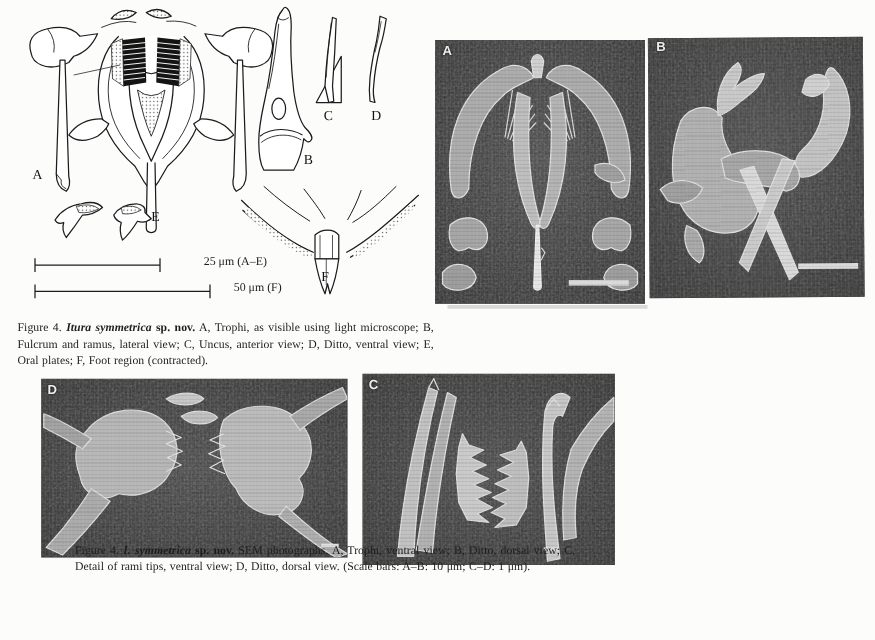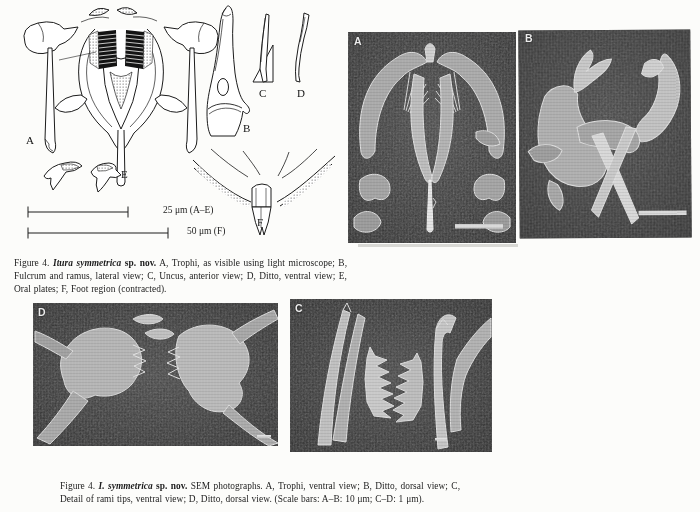--- a/index.html
+++ b/index.html
@@ -283,19 +283,19 @@
       </g>
       <g>
         <rect x="145" y="139" width="12" height="2.5" fill="#e0e0e0"></rect>
       </g>
     </svg>
   </div>
 
   <span class="semlabel" style="left:38px; top:306px;">D</span>
   <span class="semlabel" style="left:295px; top:302px;">C</span>
 
-  <p class="caption" style="left:60px; top:480px; width:400px;">
+  <p class="caption" style="left:60px; top:435px; width:400px;">
     <span>Figure 4.</span>
     <span class="capsp"><i>I. symmetrica</i> <span>sp. nov.</span></span>
     <span>SEM photographs. A, Trophi, ventral view; B, Ditto, dorsal view; C, Detail of rami tips, ventral view; D, Ditto, dorsal view. (Scale bars: A–B: 10 μm; C–D: 1 μm).</span>
   </p>
 
 </div>
 
 </body></html>

